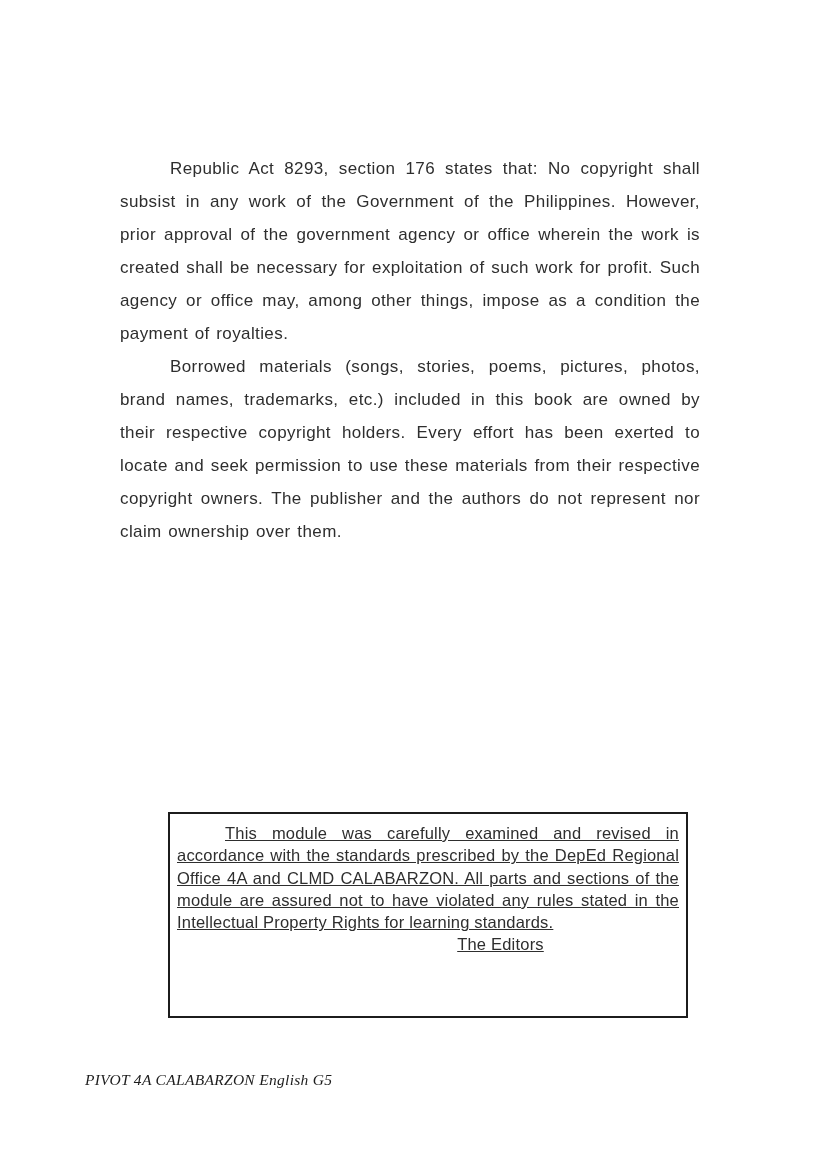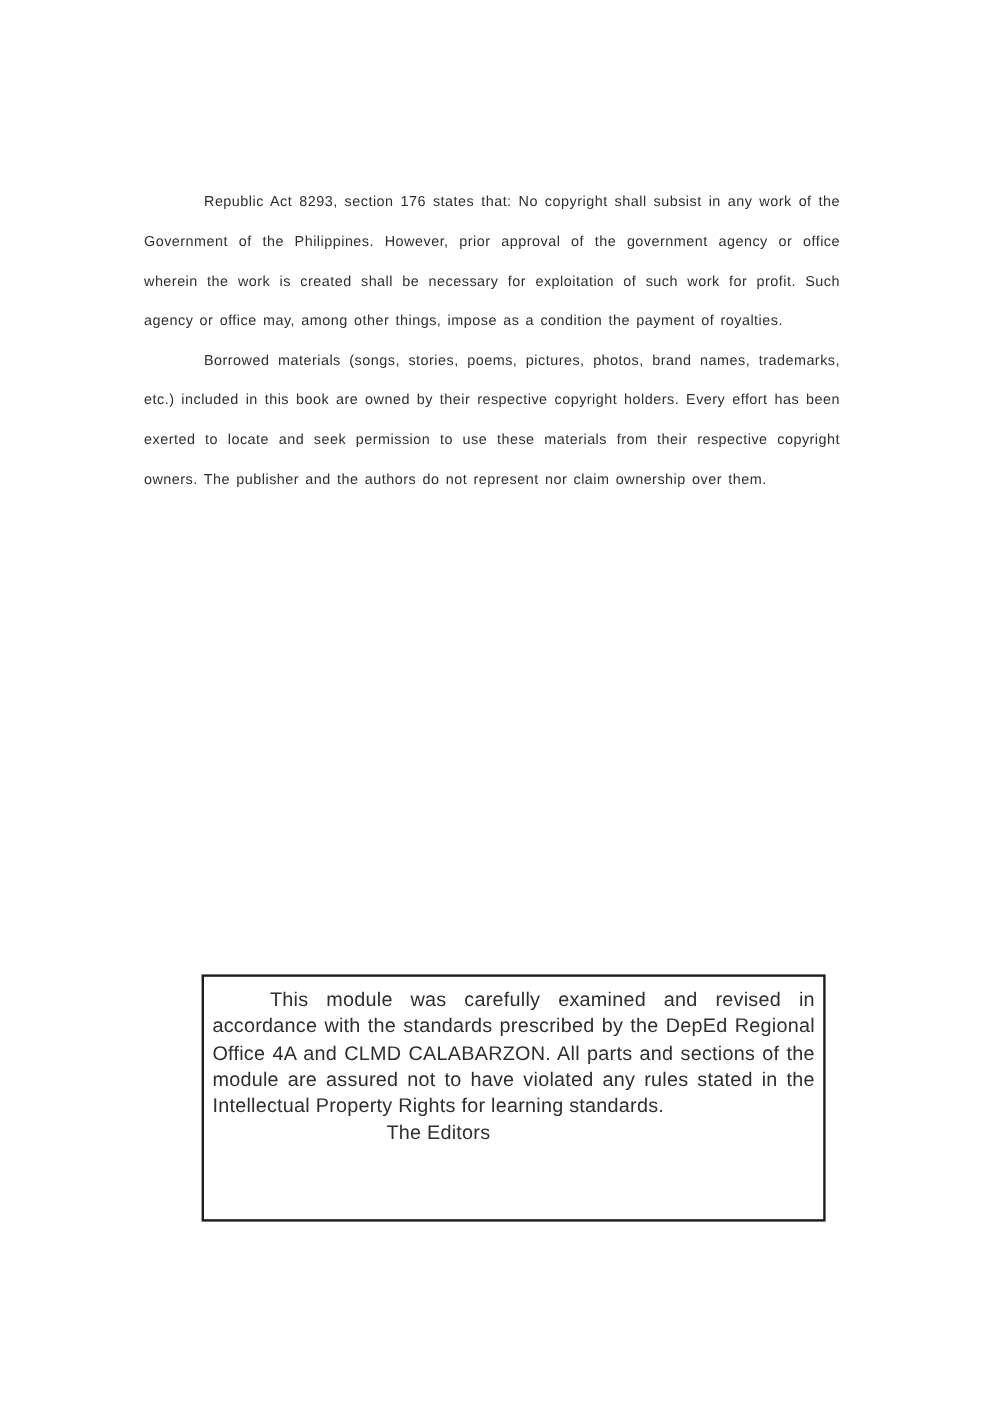--- a/index.html
+++ b/index.html
@@ -19,49 +19,50 @@
     font-family: "Liberation Sans", "DejaVu Sans", sans-serif;
     color: var(--text-color);
   }
   .main-text {
     position: absolute;
     left: 120px;
     top: 152px;
     width: 580px;
   }
   .main-text p {
-    font-size: 12px;
+    font-size: 17px;
     line-height: 33px;
     text-align: justify;
     text-indent: 50px;
     letter-spacing: 0.4px;
     word-spacing: 1.5px;
     color: var(--text-color);
   }
   .notice-box {
     position: absolute;
     left: 168px;
     top: 812px;
     width: 520px;
     height: 206px;
     border: 2px solid var(--border-color);
     padding: 8px 7px 0 7px;
+    text-decoration: underline;
   }
   .notice-box .notice-body {
     font-size: 16.5px;
     line-height: 22.3px;
     text-align: justify;
     text-indent: 48px;
     letter-spacing: 0.2px;
     color: var(--text-color);
   }
   .notice-box .notice-signature {
     font-size: 16.5px;
     line-height: 22.3px;
-    text-align: left;
+    text-align: center;
     padding-left: 145px;
     letter-spacing: 0.2px;
     color: var(--text-color);
   }
   .footer-text {
     position: absolute;
     left: 85px;
     top: 1071px;
     font-family: "Liberation Serif", "DejaVu Serif", serif;
     font-style: italic;
@@ -88,15 +89,16 @@
   <div class="main-text">
     <p>Republic Act 8293, section 176 states that: No copyright shall subsist in any work of the Government of the Philippines. However, prior approval of the government agency or office wherein the work is created shall be necessary for exploitation of such work for profit. Such agency or office may, among other things, impose as a condition the payment of royalties.</p>
     <p>Borrowed materials (songs, stories, poems, pictures, photos, brand names, trademarks, etc.) included in this book are owned by their respective copyright holders. Every effort has been exerted to locate and seek permission to use these materials from their respective copyright owners. The publisher and the authors do not represent nor claim ownership over them.</p>
   </div>
 
   <div class="notice-box">
     <div class="notice-body">This module was carefully examined and revised in accordance with the standards prescribed by the DepEd Regional Office 4A and CLMD CALABARZON. All parts and sections of the module are assured not to have violated any rules stated in the Intellectual Property Rights for learning standards.</div>
     <div class="notice-signature">The Editors</div>
   </div>
 
+  <div class="footer-text">PIVOT 4A CALABARZON English G5</div>
 
 
 </div>
 
 </body></html>

